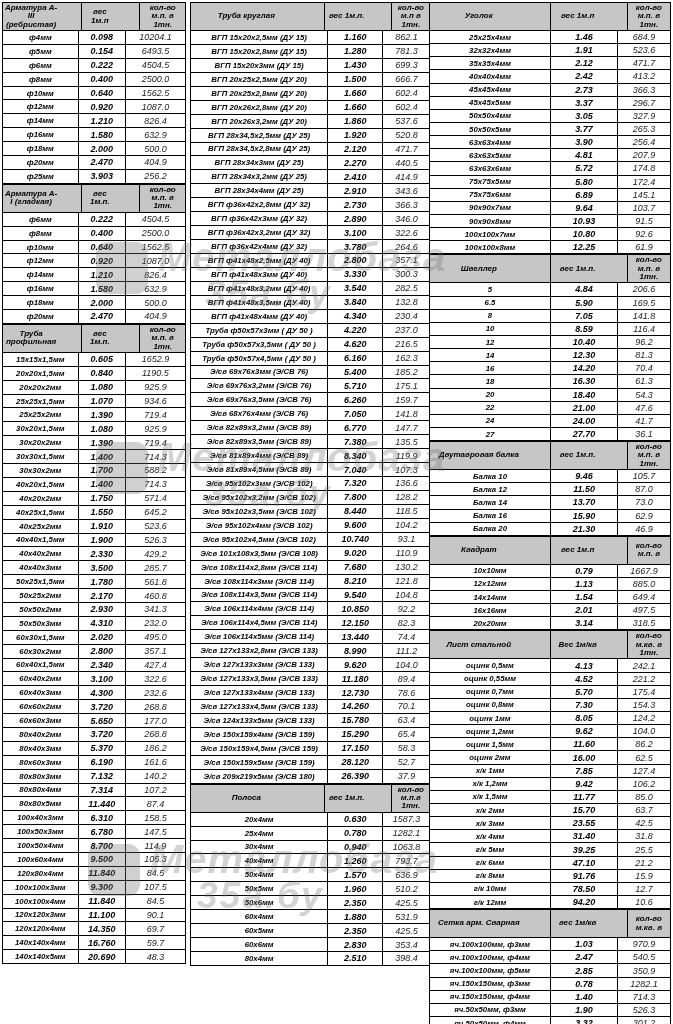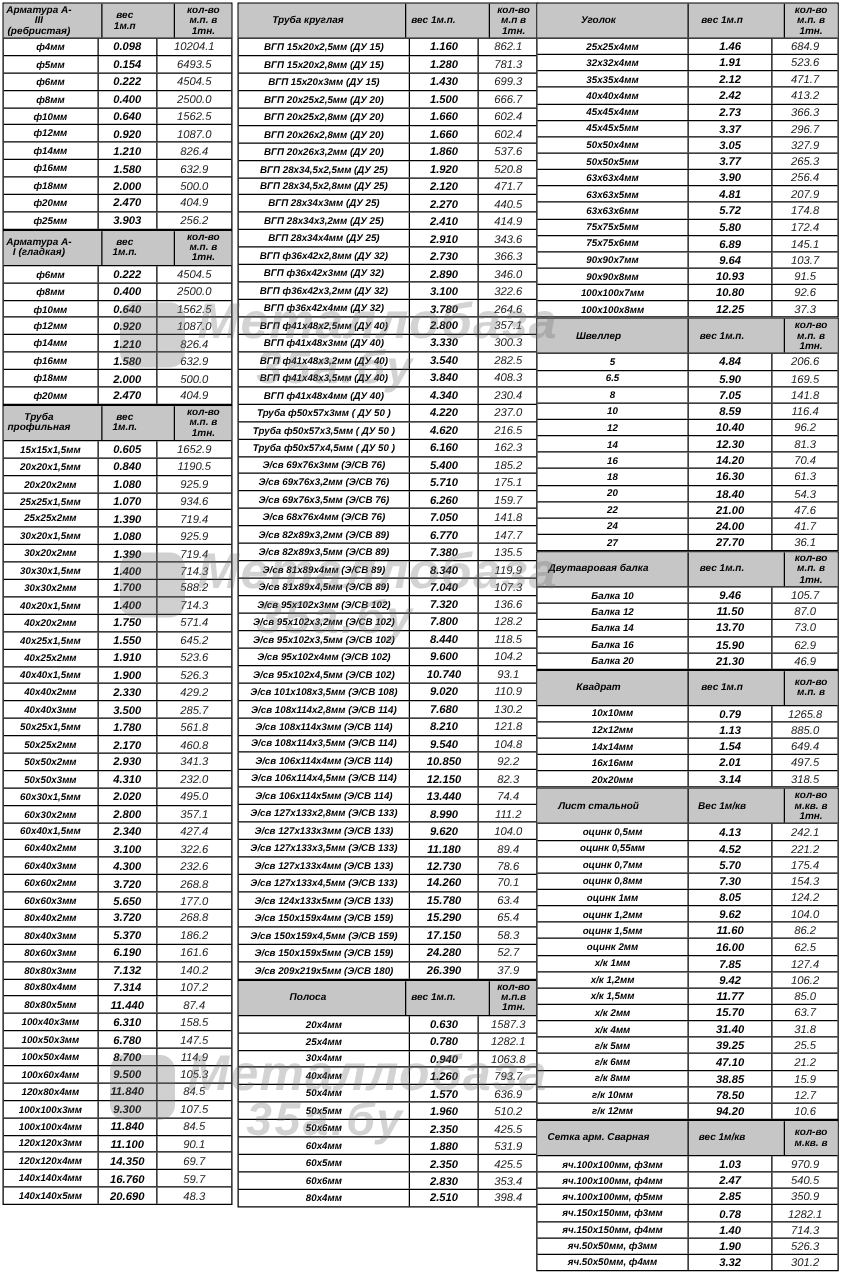--- a/index.html
+++ b/index.html
@@ -500,21 +500,21 @@
         <div class="cell c2 num q">300.3</div>
       </div>
       <div class="row">
         <div class="cell c0 name">ВГП ф41х48х3,2мм (ДУ 40)</div>
         <div class="cell c1 num w">3.540</div>
         <div class="cell c2 num q">282.5</div>
       </div>
       <div class="row">
         <div class="cell c0 name">ВГП ф41х48х3,5мм (ДУ 40)</div>
         <div class="cell c1 num w">3.840</div>
-        <div class="cell c2 num q">408.3</div>
+        <div class="cell c2 num q">132.8</div>
       </div>
       <div class="row">
         <div class="cell c0 name">ВГП ф41х48х4мм (ДУ 40)</div>
         <div class="cell c1 num w">4.340</div>
         <div class="cell c2 num q">230.4</div>
       </div>
       <div class="row">
         <div class="cell c0 name">Труба ф50х57х3мм ( ДУ 50 )</div>
         <div class="cell c1 num w">4.220</div>
         <div class="cell c2 num q">237.0</div>
@@ -664,21 +664,21 @@
         <div class="cell c1 num w">15.290</div>
         <div class="cell c2 num q">65.4</div>
       </div>
       <div class="row">
         <div class="cell c0 name">Э/св 150х159х4,5мм  (Э/СВ 159)</div>
         <div class="cell c1 num w">17.150</div>
         <div class="cell c2 num q">58.3</div>
       </div>
       <div class="row">
         <div class="cell c0 name">Э/св 150х159х5мм  (Э/СВ 159)</div>
-        <div class="cell c1 num w">24.280</div>
+        <div class="cell c1 num w">28.120</div>
         <div class="cell c2 num q">52.7</div>
       </div>
       <div class="row">
         <div class="cell c0 name">Э/св 209х219х5мм  (Э/СВ 180)</div>
         <div class="cell c1 num w">26.390</div>
         <div class="cell c2 num q">37.9</div>
       </div>
     </div>
   <div class="tbl">
       <div class="row hdr">
@@ -827,21 +827,21 @@
         <div class="cell c2 num q">91.5</div>
       </div>
       <div class="row">
         <div class="cell c0 name">100х100х7мм</div>
         <div class="cell c1 num w">10.80</div>
         <div class="cell c2 num q">92.6</div>
       </div>
       <div class="row">
         <div class="cell c0 name">100х100х8мм</div>
         <div class="cell c1 num w">12.25</div>
-        <div class="cell c2 num q">37.3</div>
+        <div class="cell c2 num q">61.9</div>
       </div>
     </div>
   <div class="tbl">
       <div class="row hdr">
         <div class="cell c0">Швеллер</div>
         <div class="cell c1">вес 1м.п.</div>
         <div class="cell c2">кол-во м.п. в 1тн.</div>
       </div>
       <div class="row">
         <div class="cell c0 name">5</div>
@@ -938,21 +938,21 @@
     </div>
   <div class="tbl">
       <div class="row hdr">
         <div class="cell c0">Квадрат</div>
         <div class="cell c1">вес 1м.п</div>
         <div class="cell c2">кол-во м.п. в</div>
       </div>
       <div class="row">
         <div class="cell c0 name">10х10мм</div>
         <div class="cell c1 num w">0.79</div>
-        <div class="cell c2 num q">1265.8</div>
+        <div class="cell c2 num q">1667.9</div>
       </div>
       <div class="row">
         <div class="cell c0 name">12х12мм</div>
         <div class="cell c1 num w">1.13</div>
         <div class="cell c2 num q">885.0</div>
       </div>
       <div class="row">
         <div class="cell c0 name">14х14мм</div>
         <div class="cell c1 num w">1.54</div>
         <div class="cell c2 num q">649.4</div>
@@ -1028,37 +1028,42 @@
         <div class="cell c0 name">х/к 1,5мм</div>
         <div class="cell c1 num w">11.77</div>
         <div class="cell c2 num q">85.0</div>
       </div>
       <div class="row">
         <div class="cell c0 name">х/к 2мм</div>
         <div class="cell c1 num w">15.70</div>
         <div class="cell c2 num q">63.7</div>
       </div>
       <div class="row">
+        <div class="cell c0 name">х/к 3мм</div>
+        <div class="cell c1 num w">23.55</div>
+        <div class="cell c2 num q">42.5</div>
+      </div>
+      <div class="row">
         <div class="cell c0 name">х/к 4мм</div>
         <div class="cell c1 num w">31.40</div>
         <div class="cell c2 num q">31.8</div>
       </div>
       <div class="row">
         <div class="cell c0 name">г/к 5мм</div>
         <div class="cell c1 num w">39.25</div>
         <div class="cell c2 num q">25.5</div>
       </div>
       <div class="row">
         <div class="cell c0 name">г/к 6мм</div>
         <div class="cell c1 num w">47.10</div>
         <div class="cell c2 num q">21.2</div>
       </div>
       <div class="row">
         <div class="cell c0 name">г/к 8мм</div>
-        <div class="cell c1 num w">38.85</div>
+        <div class="cell c1 num w">91.76</div>
         <div class="cell c2 num q">15.9</div>
       </div>
       <div class="row">
         <div class="cell c0 name">г/к 10мм</div>
         <div class="cell c1 num w">78.50</div>
         <div class="cell c2 num q">12.7</div>
       </div>
       <div class="row">
         <div class="cell c0 name">г/к 12мм</div>
         <div class="cell c1 num w">94.20</div>

